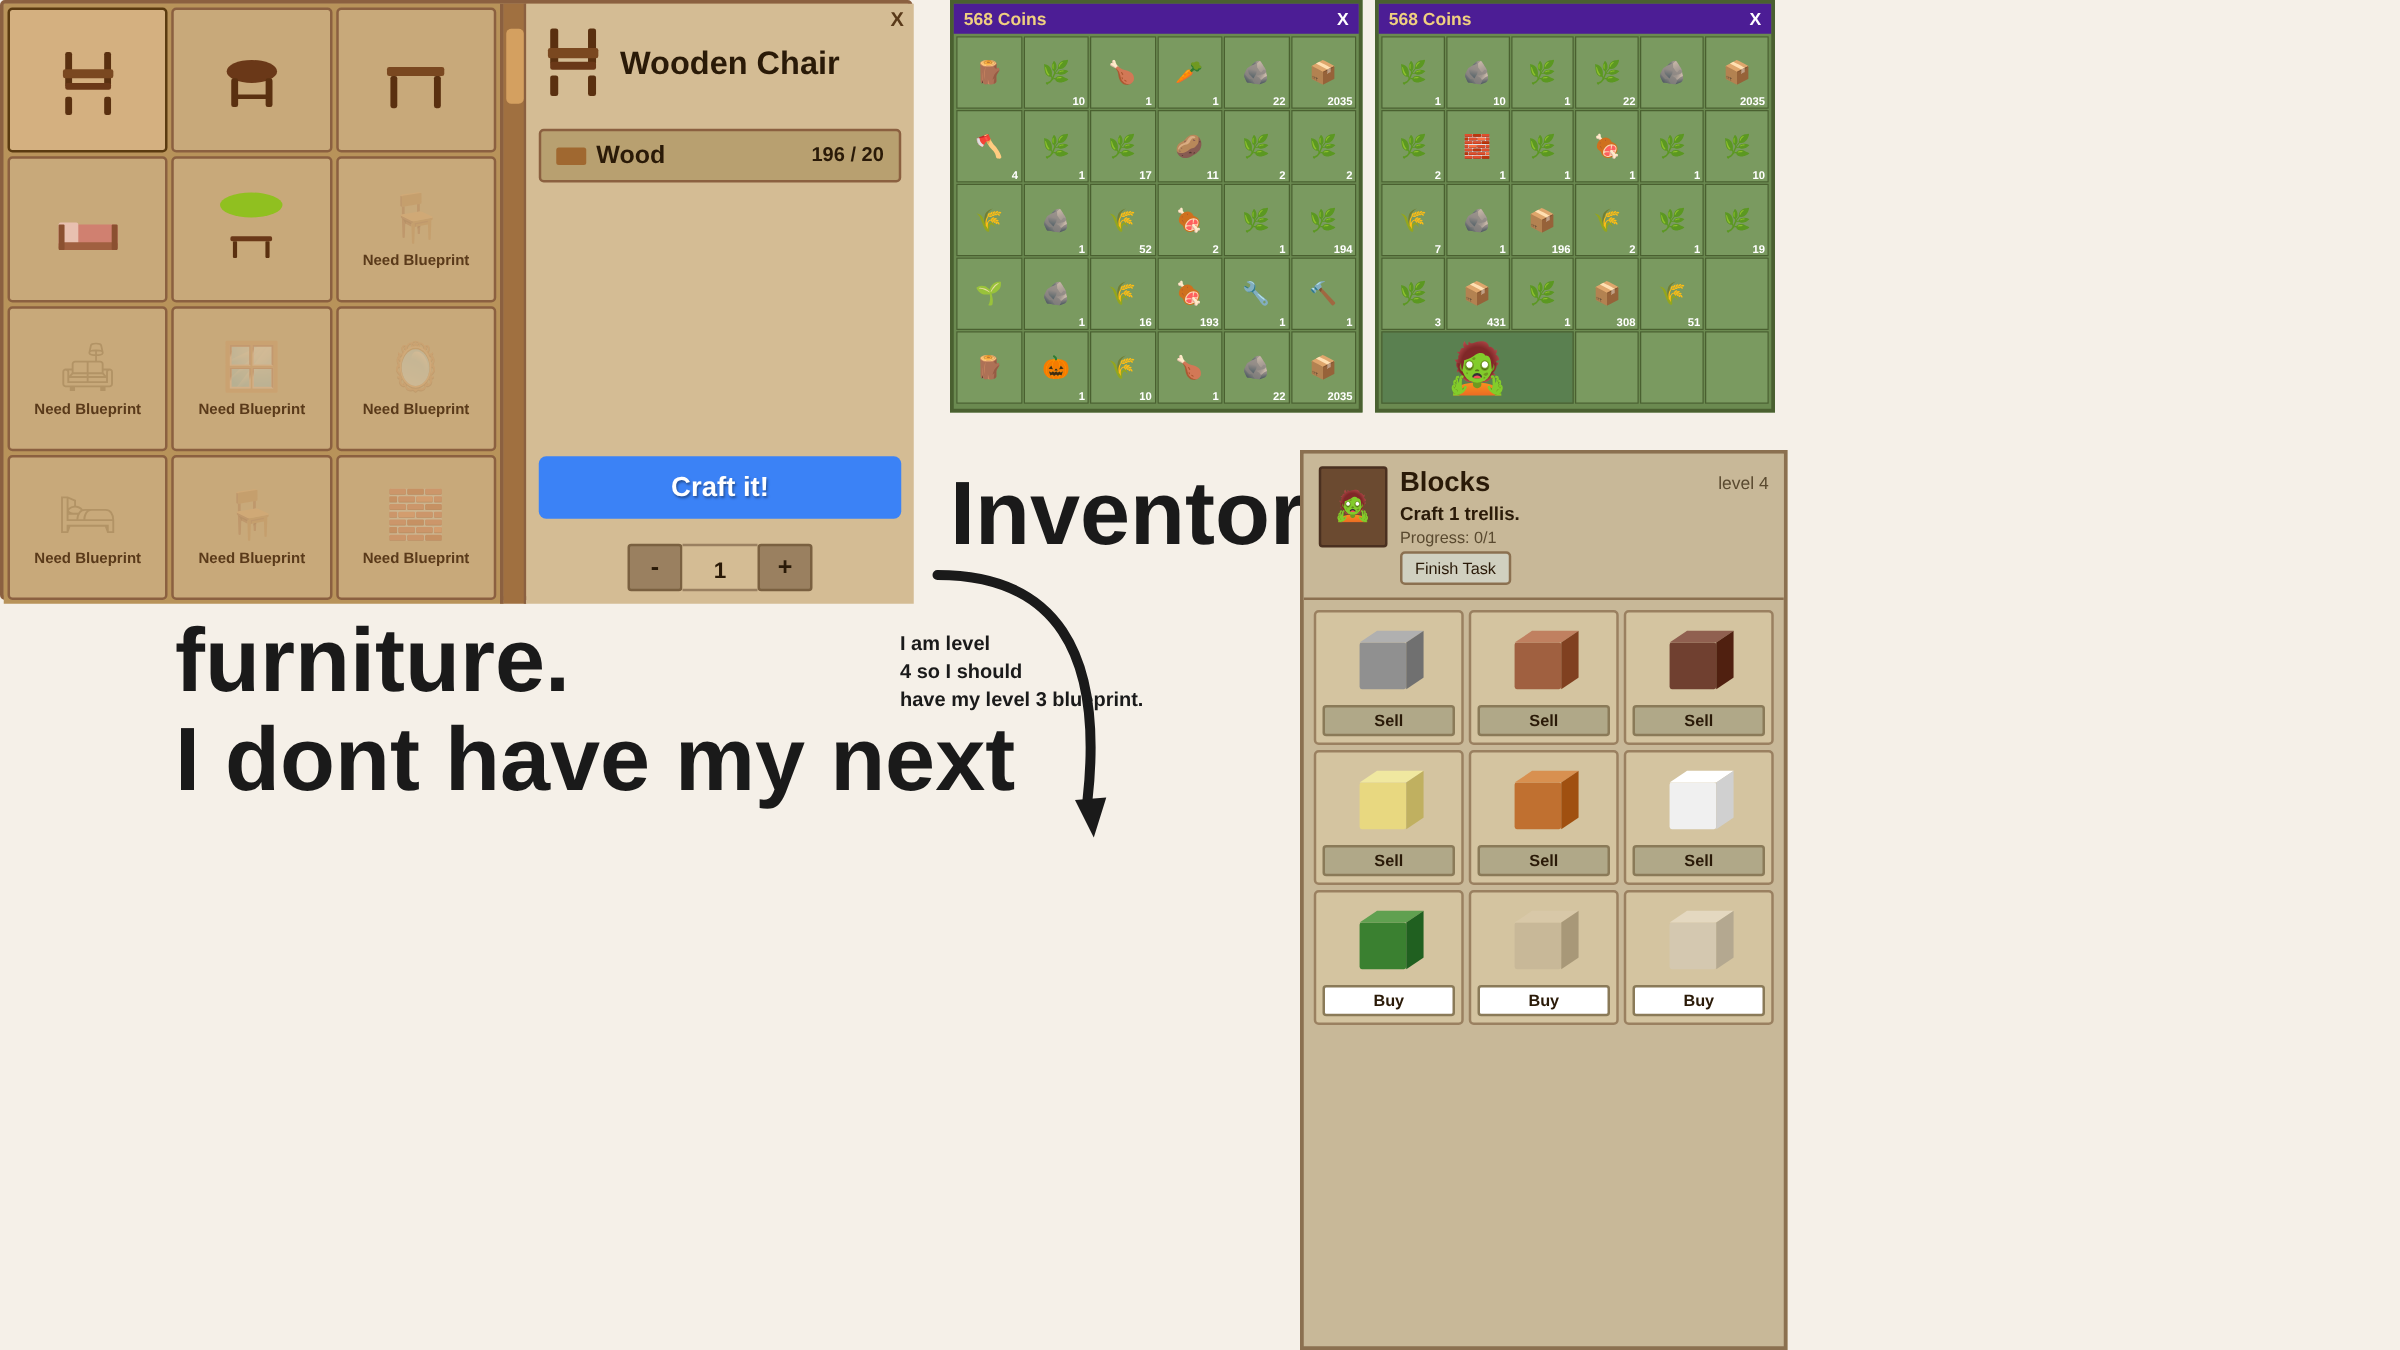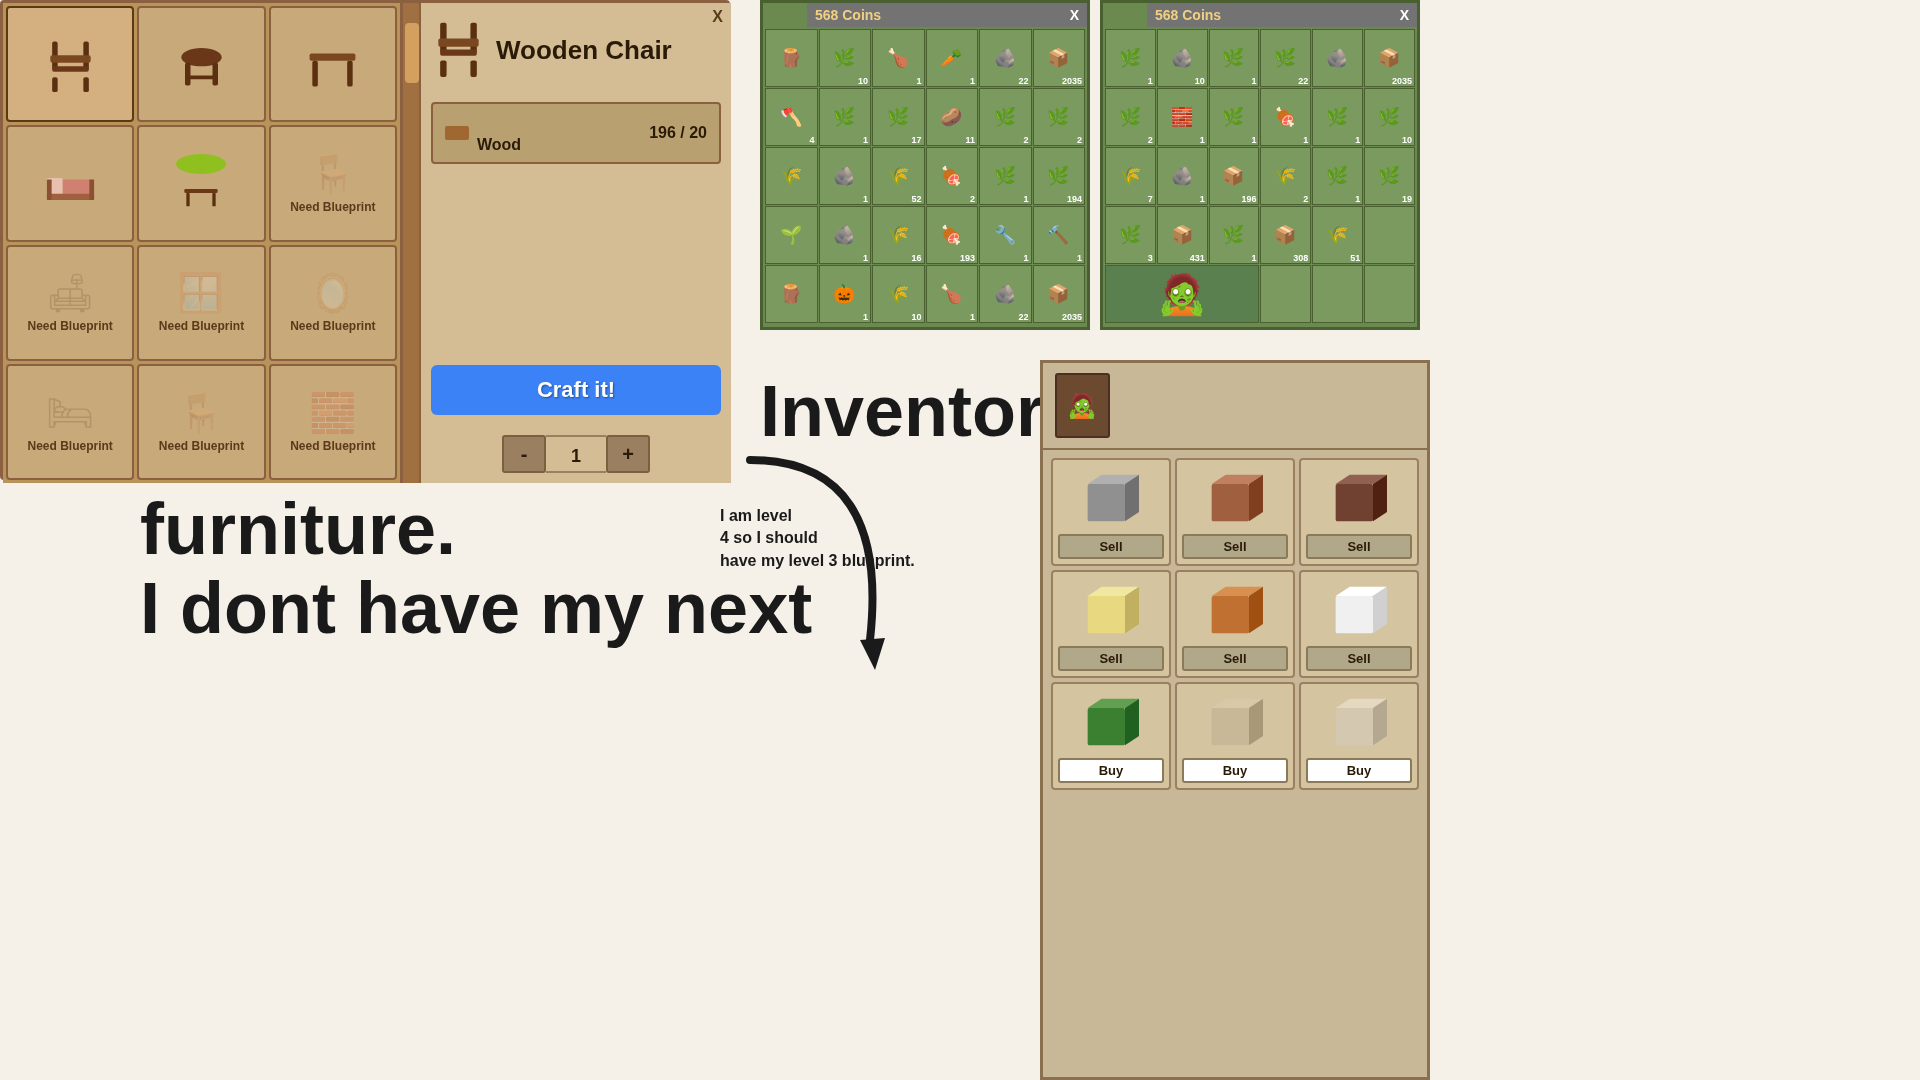--- a/index.html
+++ b/index.html
@@ -136,25 +136,24 @@
     .ingredient-icon {
       width: 24px;
       height: 14px;
       background: #a06830;
       border-radius: 2px;
       margin-right: 8px;
       display: inline-block;
     }
 
     .ingredient-name {
-      font-size: 16px;
+      font-size: 20px;
       font-weight: bold;
       color: #2a1a08;
       flex: 1;
-      margin-top: 24px;
     }
 
     .ingredient-count {
       font-size: 16px;
       font-weight: bold;
       color: #2a1a08;
     }
 
     .craft-button {
       background: #3b82f6;
@@ -209,26 +208,25 @@
       position: absolute;
       top: 0;
       left: 760px;
       width: 330px;
       height: 330px;
       background: #6b8a50;
       border: 3px solid #4a6030;
     }
 
     .inventory-header {
-      background: #737373;
+      background: #4c1d95;
       padding: 4px 8px;
       display: flex;
       align-items: center;
       justify-content: space-between;
-      margin-left: 44px;
     }
 
     .inventory-coins {
       color: #f0d080;
       font-weight: bold;
       font-size: 14px;
     }
 
     .inventory-close {
       color: white;
@@ -862,20 +860,29 @@
   <div>I am level</div>
   <div>4 so I should</div>
   <div>have my level 3 blueprint.</div>
 </div>
 
 <div class="blocks-panel">
   <div class="blocks-header">
     <div class="blocks-avatar">
       <span>🧟</span>
     </div>
+    <div class="blocks-info">
+      <div class="blocks-title-row">
+        <span class="blocks-title">Blocks</span>
+        <span class="blocks-level">level 4</span>
+      </div>
+      <div class="blocks-task">Craft 1 trellis.</div>
+      <div class="blocks-progress">Progress: 0/1</div>
+      <button class="finish-task-btn">Finish Task</button>
+    </div>
   </div>
   <div class="blocks-grid">
 
     <div class="block-cell">
       <svg class="block-icon" viewBox="0 0 60 60" xmlns="http://www.w3.org/2000/svg">
         <rect x="5" y="15" width="40" height="40" fill="#909090" rx="2"></rect>
         <polygon points="5,15 20,5 60,5 45,15" fill="#b0b0b0"></polygon>
         <polygon points="45,15 60,5 60,45 45,55" fill="#707070"></polygon>
       </svg>
       <button class="block-sell-btn">Sell</button>

